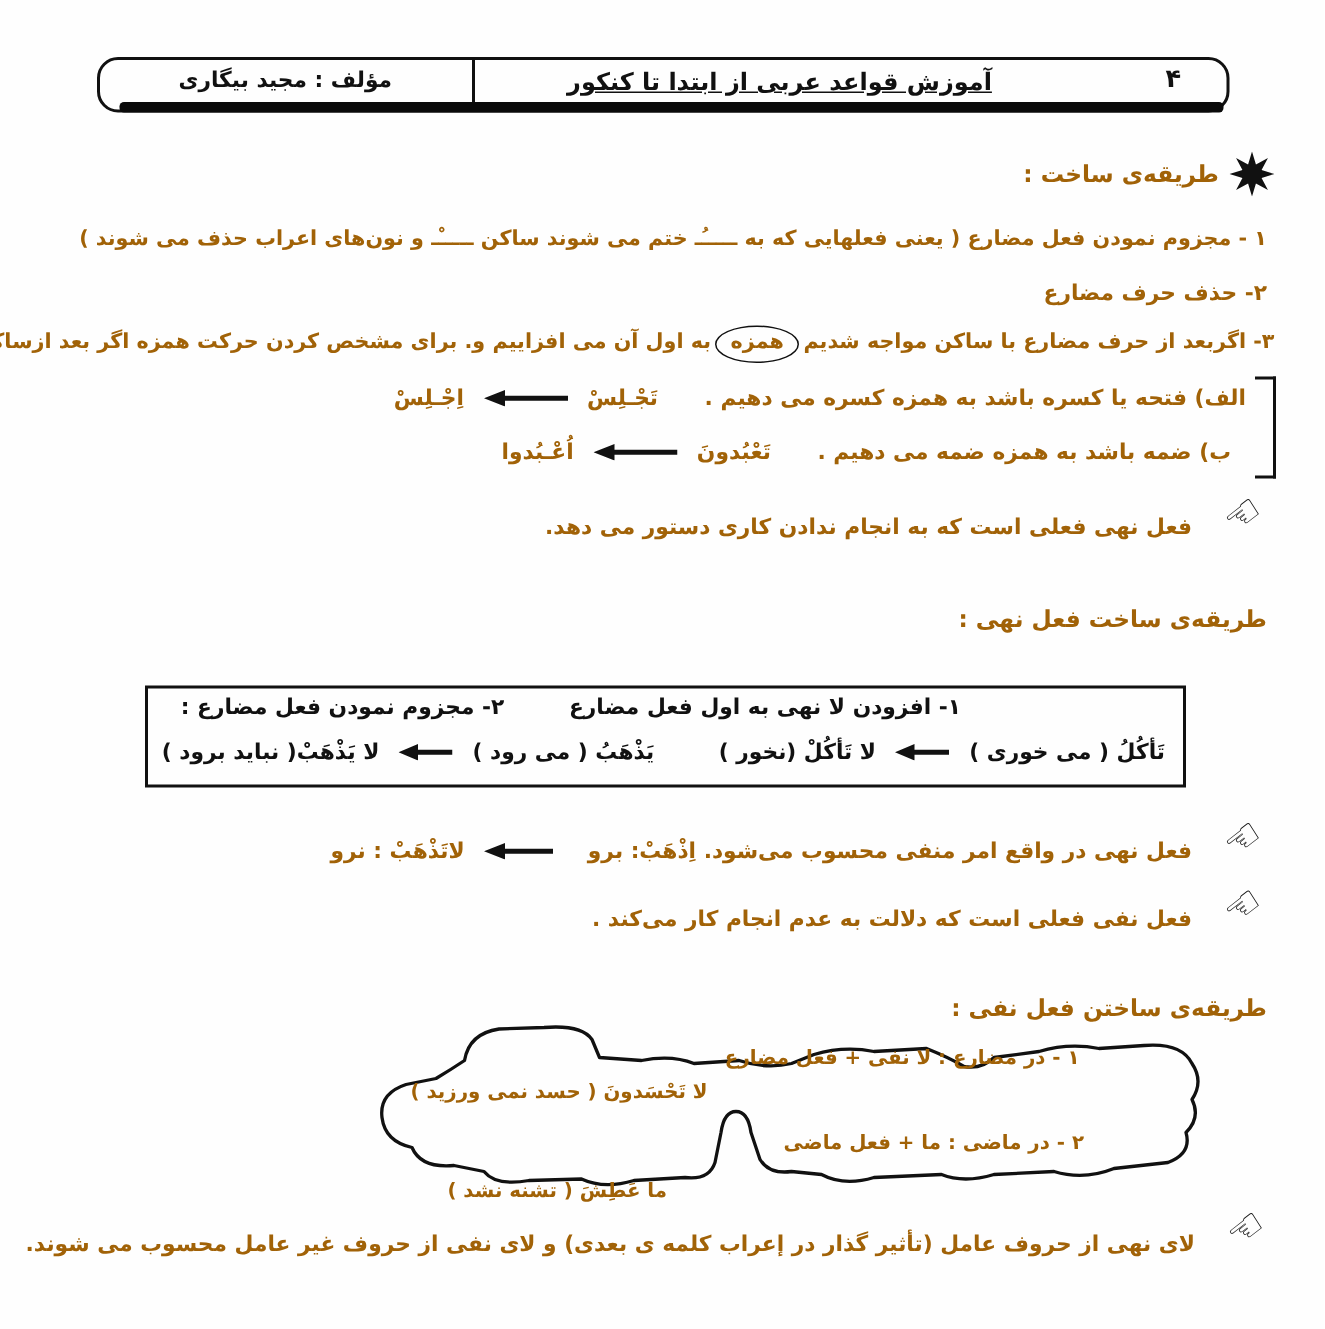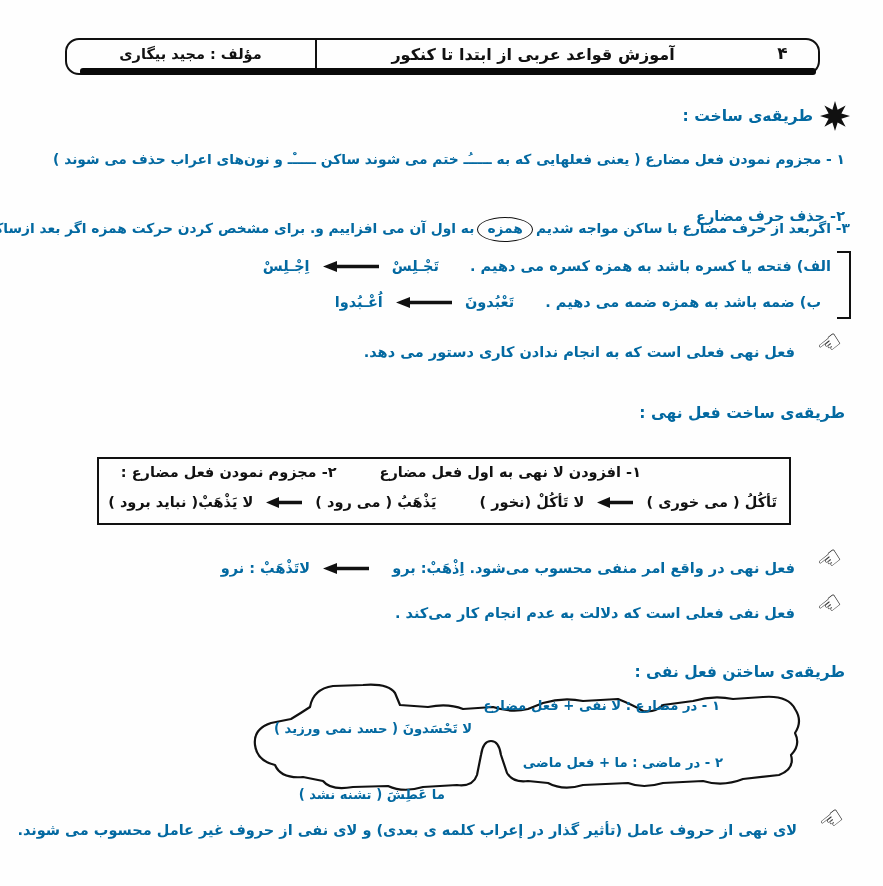--- a/index.html
+++ b/index.html
@@ -1,29 +1,29 @@
 <!DOCTYPE html>
 <html lang="fa"><head>
 <meta charset="utf-8">
 <style>
   html,body{margin:0;padding:0;background:#ffffff;}
   .page{
     position:relative;width:883px;height:886px;background:#fefefe;
     font-family:"DejaVu Sans",sans-serif;direction:rtl;color:#111;
     overflow:hidden;
   }
-  .t{position:absolute;font-weight:bold;font-size:14.5px;line-height:21px;white-space:nowrap;color:#0369a1;}
+  .t{position:absolute;font-weight:bold;font-size:14.5px;line-height:21px;white-space:nowrap;color:#a16207;}
   .fs14{font-size:13.8px;}
   .fs135{font-size:13.2px;}
   .heading{font-size:15.5px;}
   
   .header-box{position:absolute;left:65px;top:38px;width:751px;height:33px;border:2px solid #111;border-radius:14px;background:#fefefe;}
   .header-bar{position:absolute;left:80px;top:68px;width:736px;height:7px;background:#0a0a0a;border-radius:3px;}
   .header-divider{position:absolute;left:315px;top:39px;width:2px;height:32px;background:#111;}
-  .header-title{position:absolute;left:353px;top:45px;width:360px;text-align:center;font-weight:bold;font-size:16px;}
+  .header-title{position:absolute;left:340px;top:45px;width:360px;text-align:center;font-weight:bold;font-size:16px;text-decoration:underline;}
   .header-author{position:absolute;left:88px;top:46px;width:205px;text-align:center;font-weight:bold;font-size:14.5px;}
   .page-num{position:absolute;left:760px;top:43px;width:45px;text-align:center;font-weight:bold;font-size:17px;}
   
   .star{position:absolute;right:33px;top:101px;width:30px;height:30px;}
   
   .circled{display:inline-block;border:1.7px solid #111;border-radius:50%;padding:0 9px 2px 9px;margin:0 3px;}
   
   .bracket{position:absolute;right:32px;top:251px;width:12px;height:64px;
     border-right:2.5px solid #111;border-top:2.5px solid #111;border-bottom:2.5px solid #111;}
   
@@ -50,21 +50,21 @@
   <div class="header-title">آموزش قواعد عربی از ابتدا تا کنکور</div>
   <div class="header-author">مؤلف : مجید بیگاری</div>
   <div class="header-bar"></div>
 
   <svg class="star" viewBox="0 0 24 24">
     <polygon fill="#111" points="24,12 17.1,14.1 20.5,20.5 14.1,17.1 12,24 9.9,17.1 3.5,20.5 6.9,14.1 0,12 6.9,9.9 3.5,3.5 9.9,6.9 12,0 14.1,6.9 20.5,3.5 17.1,9.9"></polygon>
   </svg>
   <div class="t heading" style="right:70px;top:106px;">طریقه‌ی ساخت :</div>
 
   <div class="t fs14" style="right:38px;top:149px;">۱ - مجزوم نمودن فعل مضارع ( یعنی فعلهایی که به ـــــُـ ختم می شوند ساکن ـــــْـ و نون‌های اعراب حذف می شوند )</div>
-  <div class="t" style="right:38px;top:186px;margin-top:20px;">۲- حذف حرف مضارع</div>
+  <div class="t" style="right:38px;top:186px;">۲- حذف حرف مضارع</div>
 
   <div class="t fs14" style="right:33px;top:217px;">
     <span>۳- اگربعد از حرف مضارع با ساکن مواجه شدیم</span><span class="circled">همزه</span><span>به اول آن می افزاییم و. برای مشخص کردن حرکت همزه اگر بعد ازساکن</span>
   </div>
 
   <div class="bracket"></div>
 
   <div class="t" style="right:52px;top:256px;">
     <span class="gapM">الف) فتحه یا کسره باشد به همزه کسره می دهیم .</span>
     <span>تَجْـلِسْ</span>

